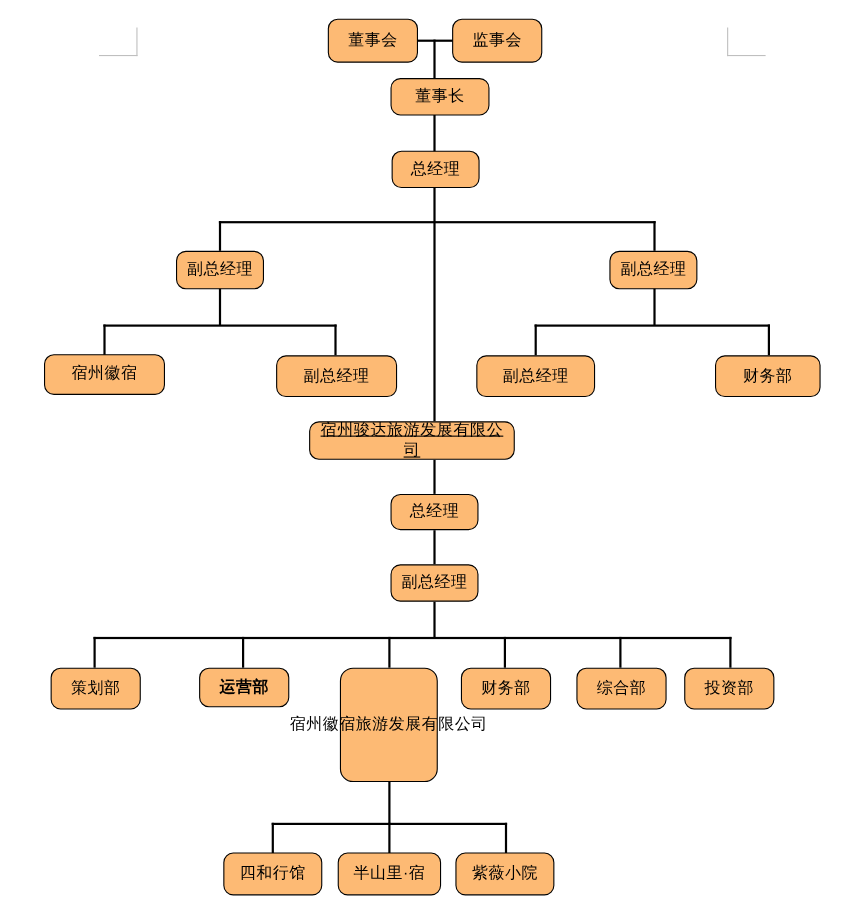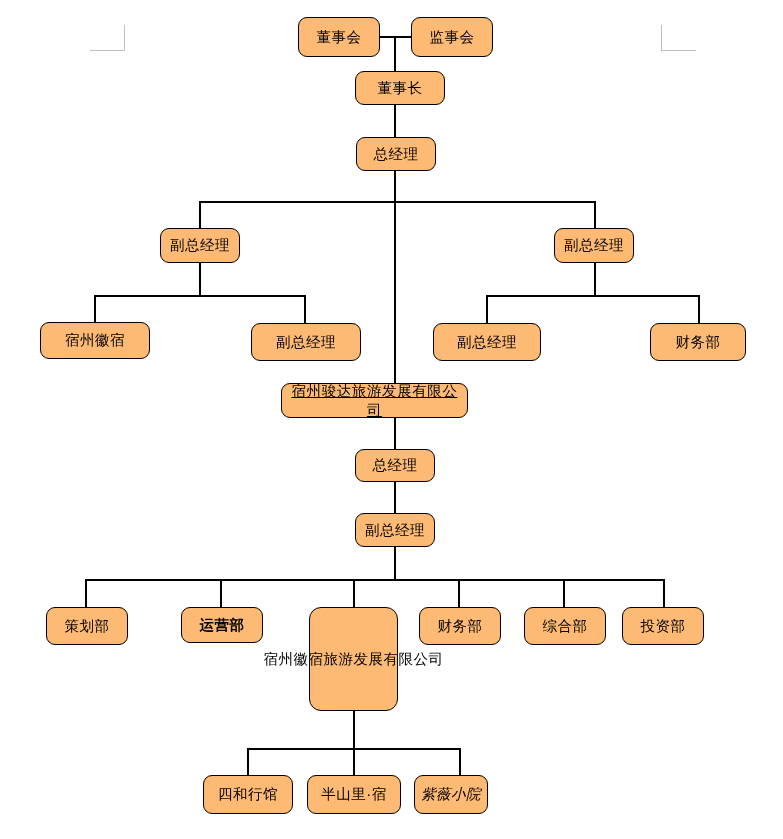--- a/index.html
+++ b/index.html
@@ -145,15 +145,15 @@
   <div class="node" style="left:419px;top:607px;width:82px;height:38px;">财务部</div>
 
   <div class="node" style="left:524px;top:607px;width:82px;height:38px;">综合部</div>
 
   <div class="node" style="left:622px;top:607px;width:82px;height:38px;">投资部</div>
 
   <div class="node" style="left:203px;top:775px;width:90px;height:39px;">四和行馆</div>
 
   <div class="node" style="left:307px;top:775px;width:94px;height:39px;">半山里·宿</div>
 
-  <div class="node" style="left:414px;top:775px;width:74px;height:39px;font-style:italic;">紫薇小院</div>
+  <div class="node" style="left:414px;top:775px;width:90px;height:39px;">紫薇小院</div>
 
 </div>
 
 </body></html>

